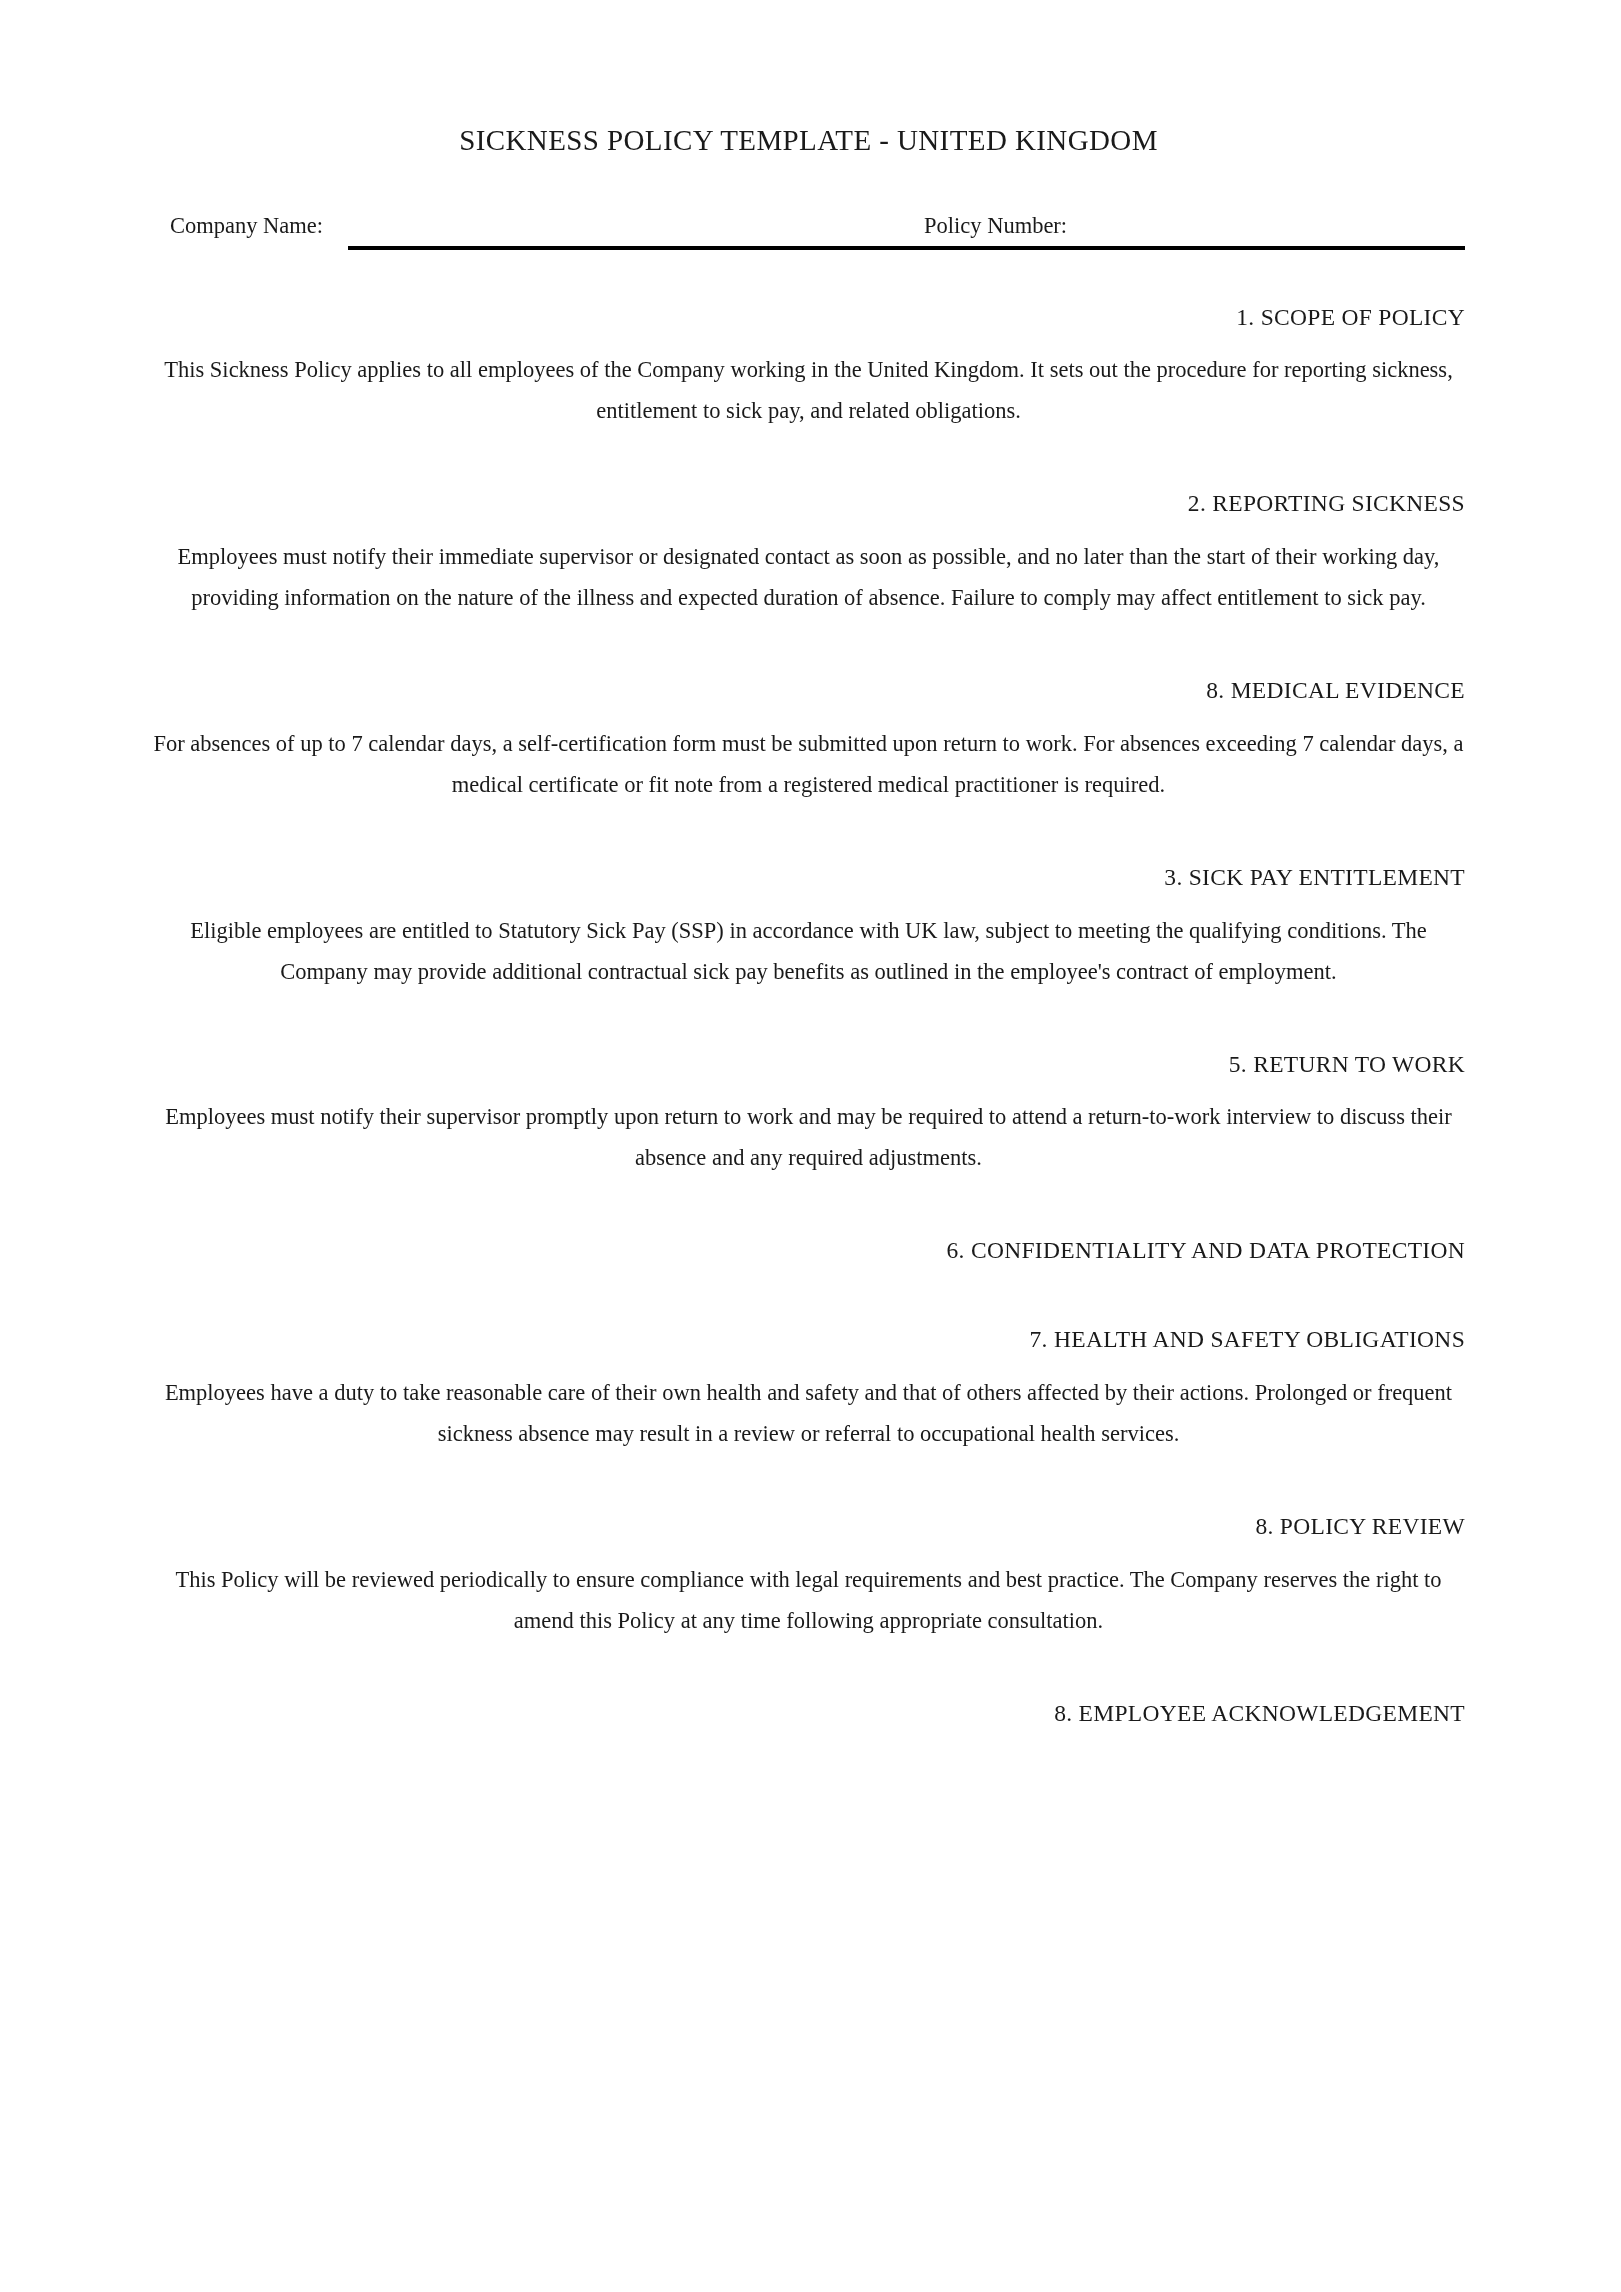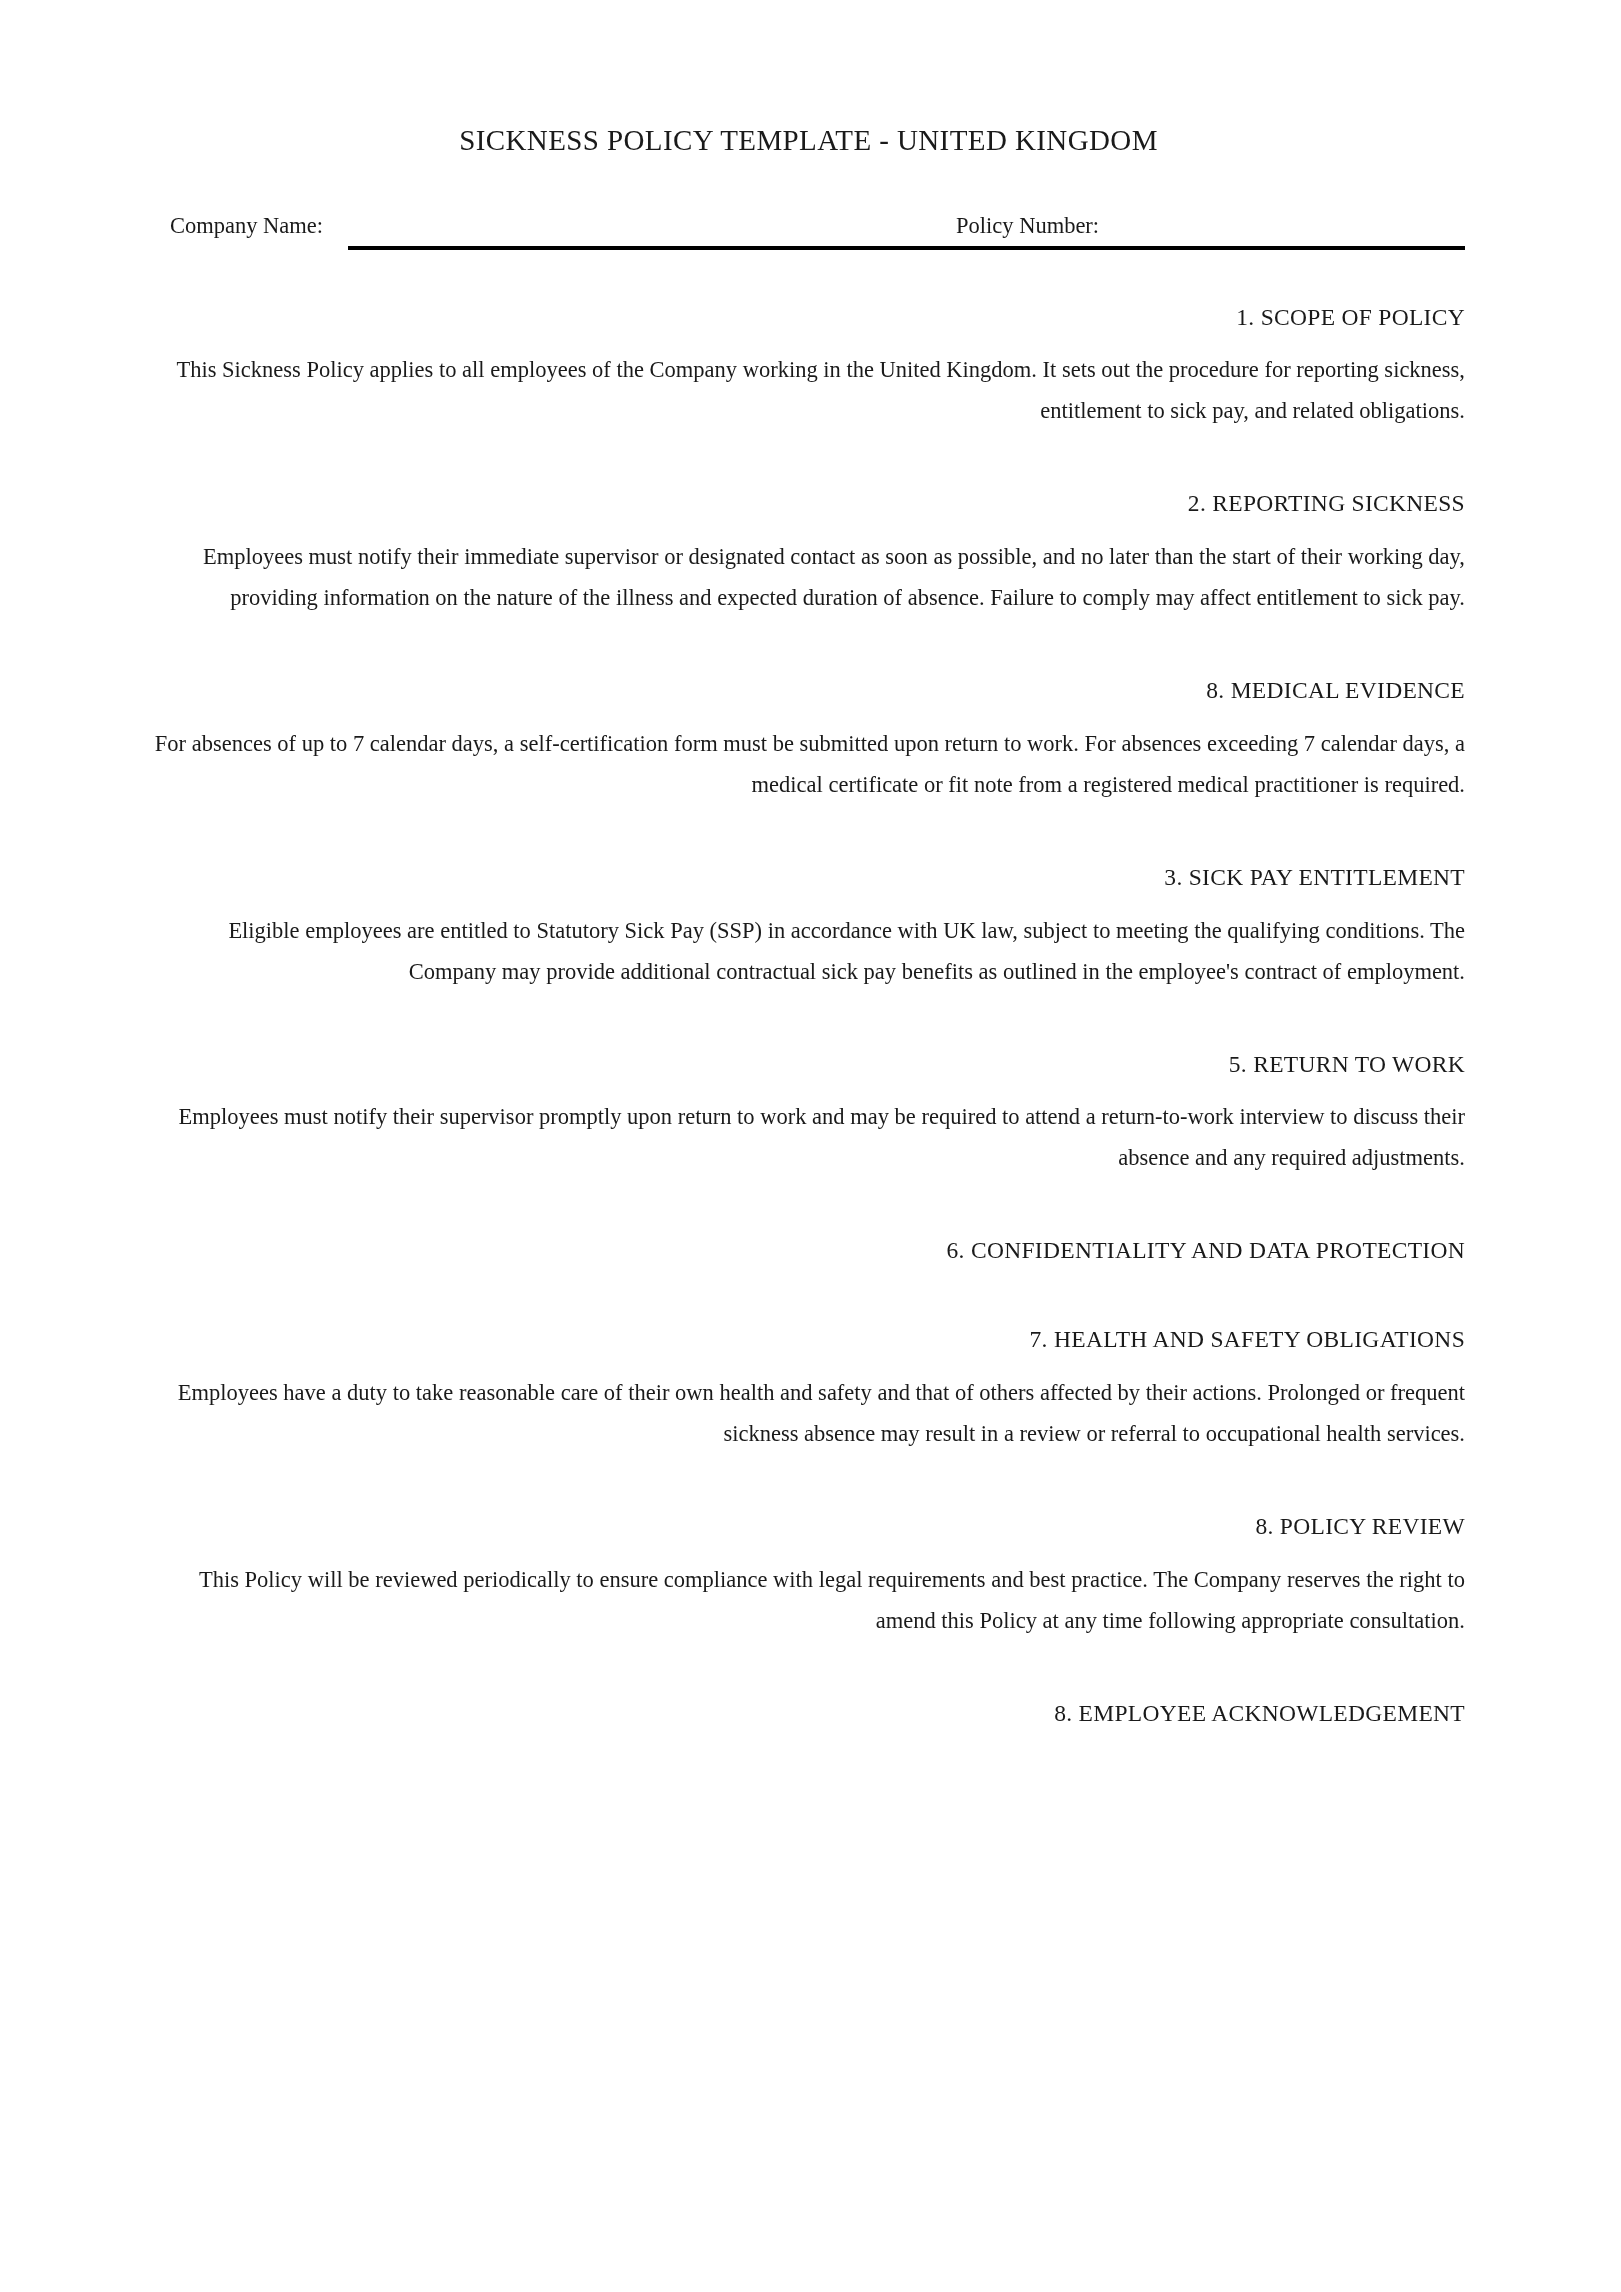--- a/index.html
+++ b/index.html
@@ -54,21 +54,21 @@
     line-height: 29px;
     white-space: nowrap;
     color: #1a1a1a;
   }
 
   .field-label.company {
     left: 18px;
   }
 
   .field-label.policy {
-    left: 804px;
+    left: 772px;
   }
 
   .field-rule {
     position: absolute;
     left: 196px;
     top: 35px;
     width: 1117px;
     height: 3.9px;
     background: #000000;
   }
@@ -93,21 +93,21 @@
     letter-spacing: 0.3px;
     margin: 0 0 15.7px 0;
     color: #1a1a1a;
     text-align: right;
   }
 
   .section-body {
     font-size: 22.5px;
     line-height: 41px;
     margin: 0;
-    text-align: right;
+    text-align: center;
     color: #1a1a1a;
     width: 1313px;
   }
 
   .section.last .section-heading {
     margin-bottom: 0;
   }
 </style>
 </head>
 <body>

